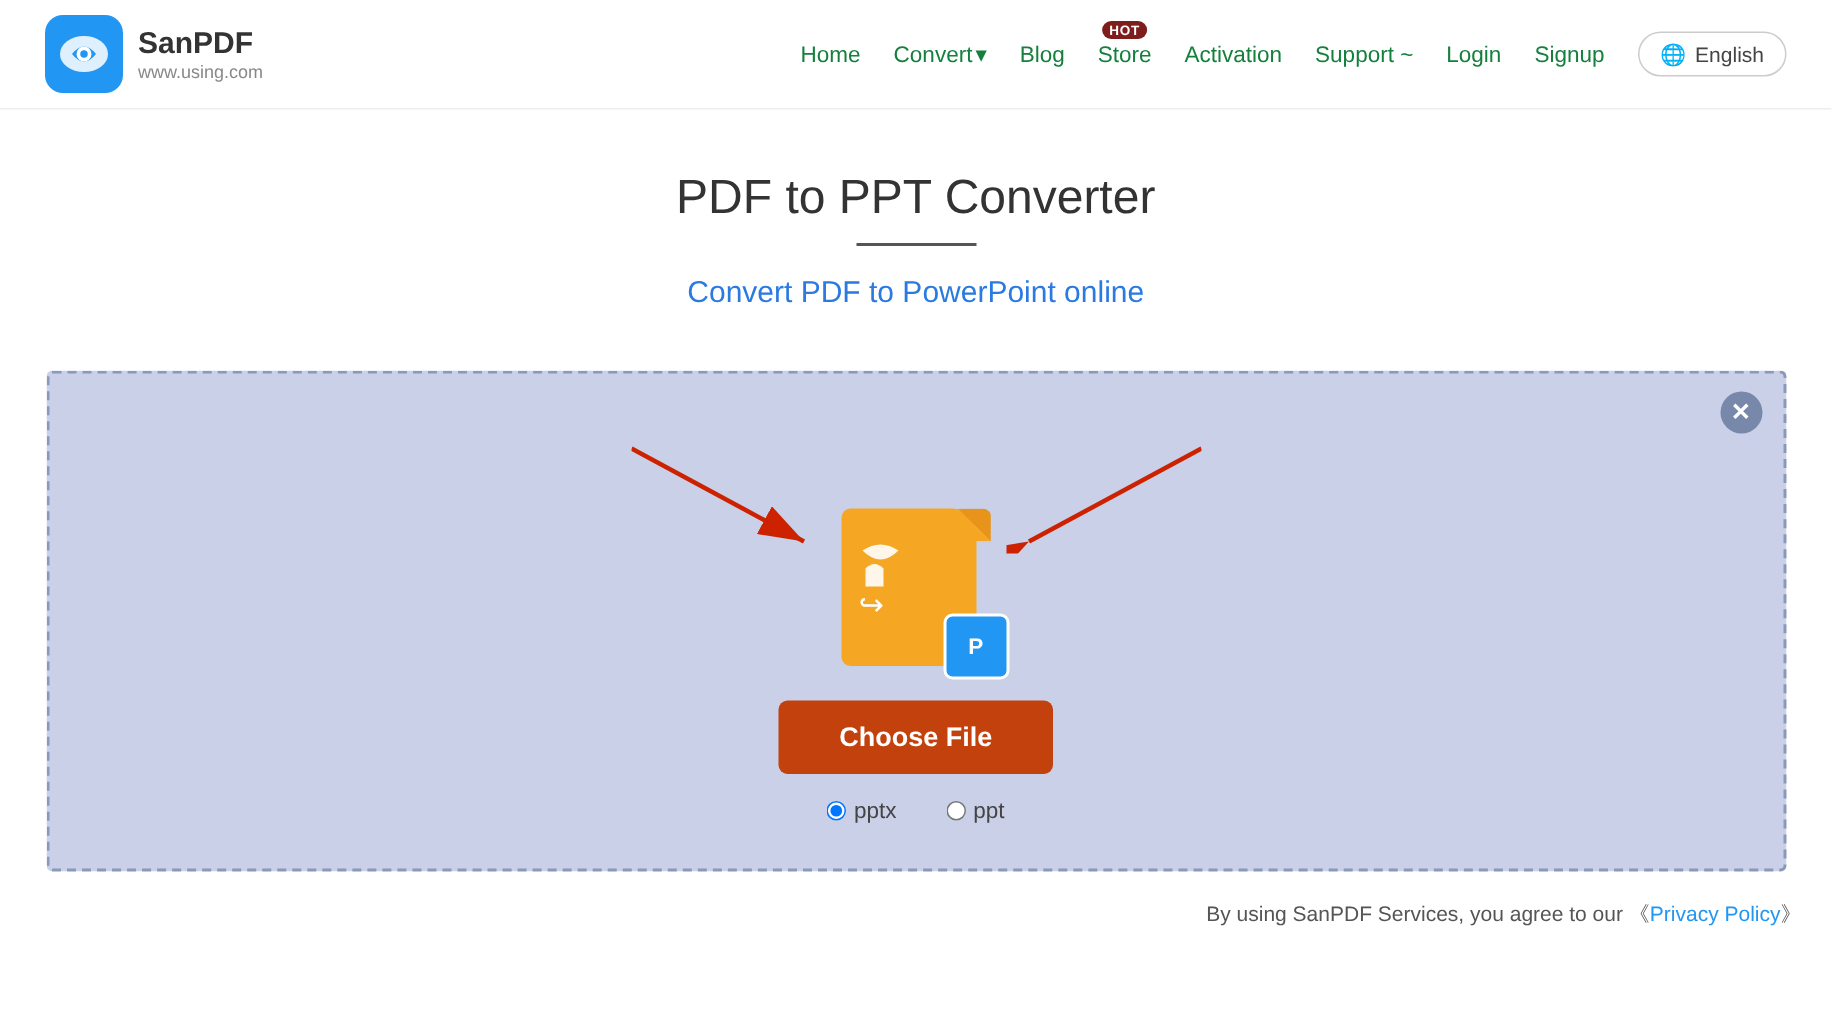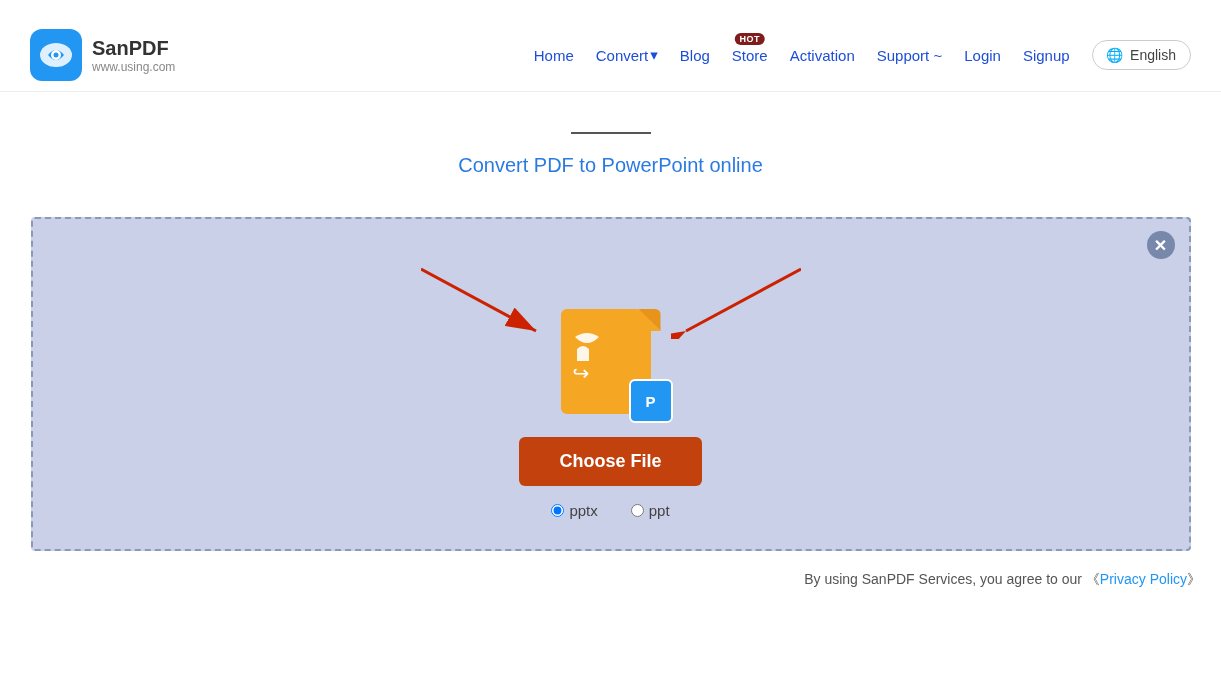--- a/index.html
+++ b/index.html
@@ -5,21 +5,20 @@
     * { box-sizing: border-box; margin: 0; padding: 0; }
     body { font-family: Arial, sans-serif; background: #fff; color: #333; }
 
     
     .header {
       display: flex;
       align-items: center;
       justify-content: space-between;
       padding: 10px 30px;
       border-bottom: 1px solid #eee;
-      margin-top: 19px;
     }
     .logo-area {
       display: flex;
       align-items: center;
       gap: 10px;
     }
     .logo-icon {
       width: 52px;
       height: 52px;
       background: #2196F3;
@@ -33,21 +32,21 @@
     .logo-title { font-size: 20px; font-weight: bold; color: #333; }
     .logo-sub { font-size: 12px; color: #888; }
 
     .nav {
       display: flex;
       align-items: center;
       gap: 22px;
       font-size: 15px;
     }
     .nav a {
-      color: #1d4ed8;
+      color: #15803d;
       text-decoration: none;
       cursor: pointer;
     }
     .nav .convert-link {
       display: flex;
       align-items: center;
       gap: 2px;
     }
     .store-wrap {
       position: relative;
@@ -280,20 +279,21 @@
     <a>Login</a>
     <a>Signup</a>
     <div class="lang-btn">
       <span>🌐</span>
       <span>English</span>
     </div>
   </nav>
 </header>
 
 <main class="main">
+  <h1 class="page-title">PDF to PPT Converter</h1>
   <div class="title-underline"></div>
   <p class="page-subtitle">Convert PDF to PowerPoint online</p>
 
   <div class="drop-zone-outer">
     <div class="close-btn">
       <span>✕</span>
     </div>
 
     <div class="drop-inner">
 

